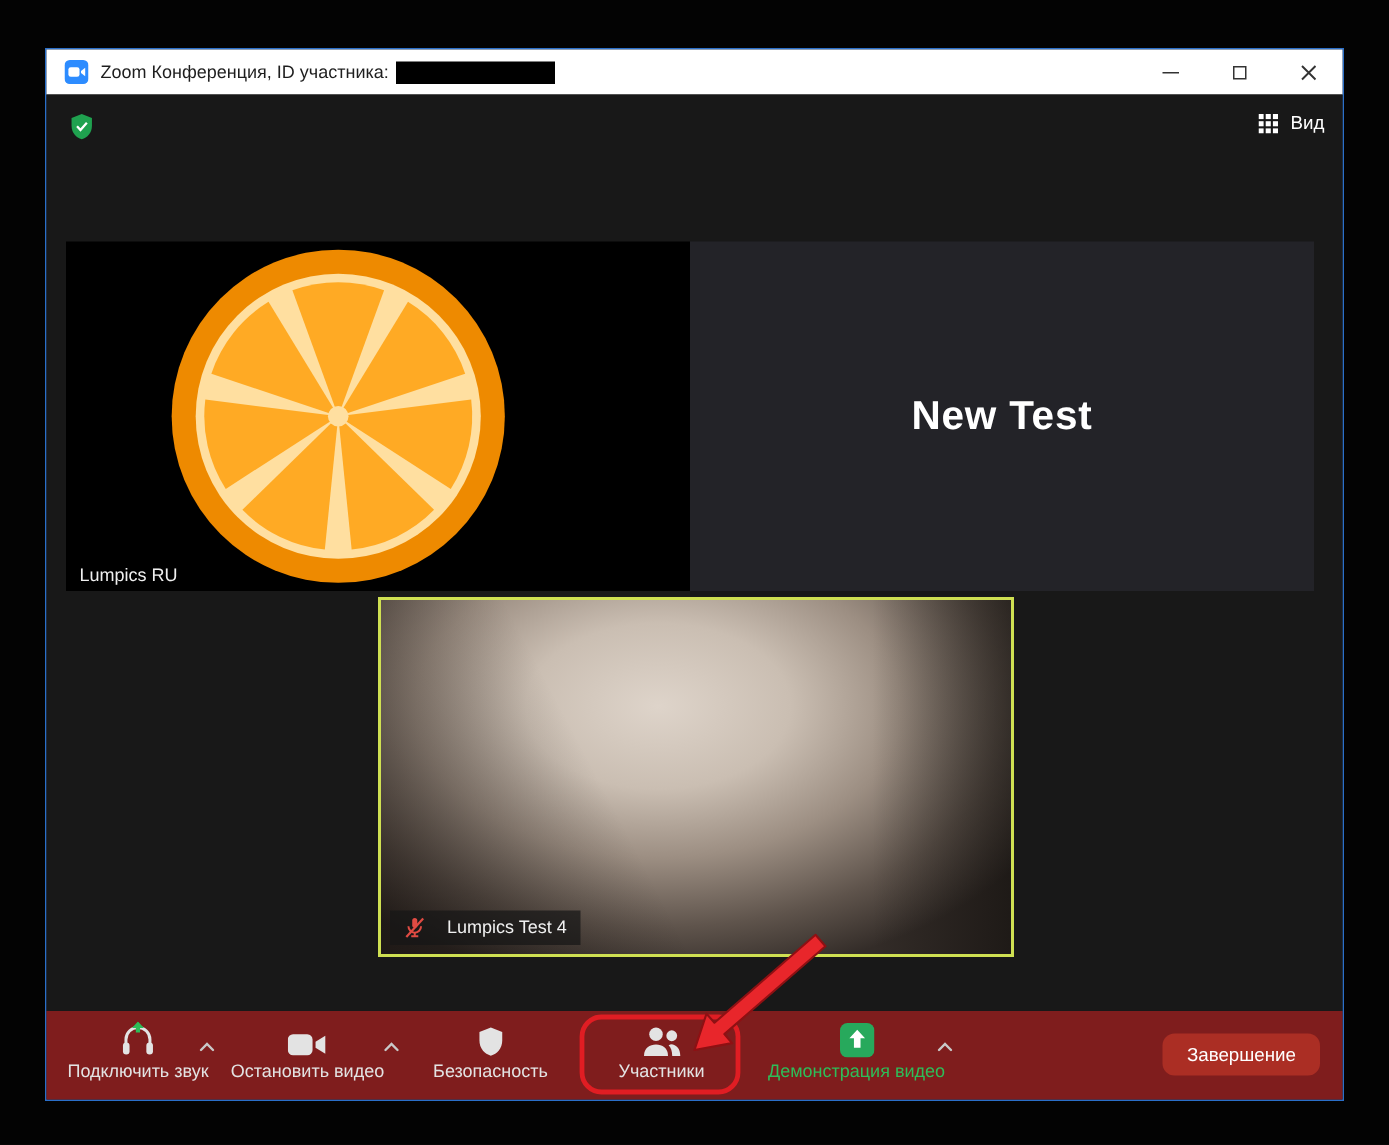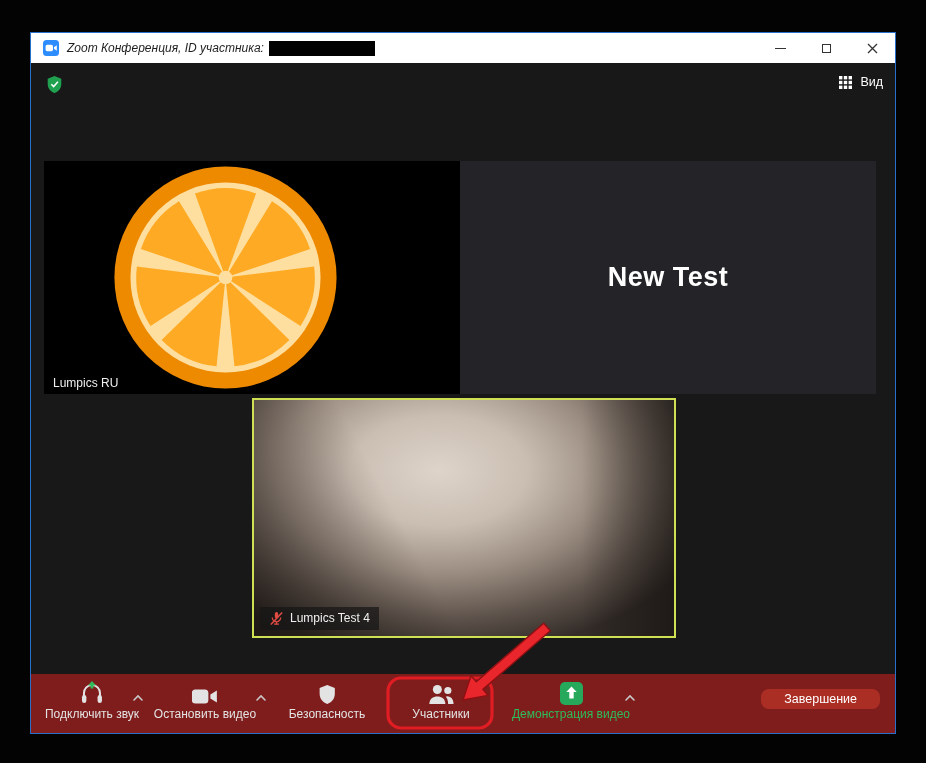--- a/index.html
+++ b/index.html
@@ -12,21 +12,21 @@
   
   .window{
     position:absolute;left:30px;top:32px;width:866px;height:702px;
     border:1px solid #2a6fc9;box-sizing:border-box;
     display:flex;flex-direction:column;background:#181818;
   }
 
   
   .titlebar{flex:0 0 30px;background:#ffffff;display:flex;align-items:center;padding-left:12px;}
   .zoom-icon{display:flex;align-items:center;}
-  .title{font-size:12px;color:#1e1e1e;margin-left:8px;white-space:nowrap;font-style:italic;}
+  .title{font-size:12px;color:#1e1e1e;margin-left:8px;white-space:nowrap;}
   .redaction{width:106px;height:15px;background:#000;margin-left:5px;}
   .win-controls{margin-left:auto;display:flex;height:100%;}
   .wc{width:46px;height:100%;display:flex;align-items:center;justify-content:center;}
   .min-glyph{width:11px;height:1px;background:#333;display:block;}
   .max-glyph{width:9px;height:9px;border:1px solid #333;display:block;box-sizing:border-box;}
 
   
   .meeting{flex:1;position:relative;background:#181818;overflow:hidden;}
   .security-badge{position:absolute;left:15px;top:12px;line-height:0;}
   .view-btn{position:absolute;right:12px;top:13px;display:flex;align-items:center;gap:8px;
@@ -40,33 +40,33 @@
   .big-name{color:#ffffff;font-size:27px;font-weight:700;letter-spacing:.5px;}
   .tile3{
     left:221px;top:335px;width:420px;height:236px;border:2px solid #cfe052;
     background:
       linear-gradient(62deg, rgba(15,10,8,.55), rgba(0,0,0,0) 38%),
       linear-gradient(270deg, rgba(10,8,6,.5), rgba(0,0,0,0) 22%),
       radial-gradient(70% 78% at 44% 30%, #ded4ca 0%, #cabeb2 30%, #9c8e82 55%, #5f544c 80%, #332c28 100%);
   }
   .tile-label{position:absolute;left:0;bottom:0;background:rgba(0,0,0,.55);
               color:#f0f0f0;font-size:12px;padding:4px 9px;line-height:1.2;white-space:nowrap;}
-  .tile3 .tile-label{left:6px;bottom:6px;display:flex;align-items:center;gap:6px;
+  .tile3 .tile-label{left:6px;bottom:6px;display:flex;align-items:center;gap:14px;
                      background:rgba(22,22,22,.72);}
 
   
   .toolbar{flex:0 0 59px;position:relative;background:#7f1d1d;}
   .tb-btn{position:absolute;top:7px;transform:translateX(-50%);
           display:flex;flex-direction:column;align-items:center;gap:3px;
           white-space:nowrap;cursor:pointer;}
   .tb-icon{height:24px;display:flex;align-items:flex-end;justify-content:center;line-height:0;}
   .tb-label{font-size:12px;color:#e3e3e3;line-height:1;}
   .tb-label.green{color:#2ebd59;}
   .tb-chev{position:absolute;top:20px;transform:translateX(-50%);line-height:0;cursor:pointer;}
-  .end-btn{position:absolute;right:15px;top:15px;height:20px;padding:0 23px;
+  .end-btn{position:absolute;right:15px;top:15px;height:28px;padding:0 16px;
            background:#ab2e24;color:#fff;border:none;border-radius:8px;
            font-size:12.5px;font-family:inherit;cursor:pointer;}
 
   
   .annotation{position:absolute;left:0;top:0;width:926px;height:763px;
               z-index:50;pointer-events:none;}
 </style>
 </head>
 <body>
 

